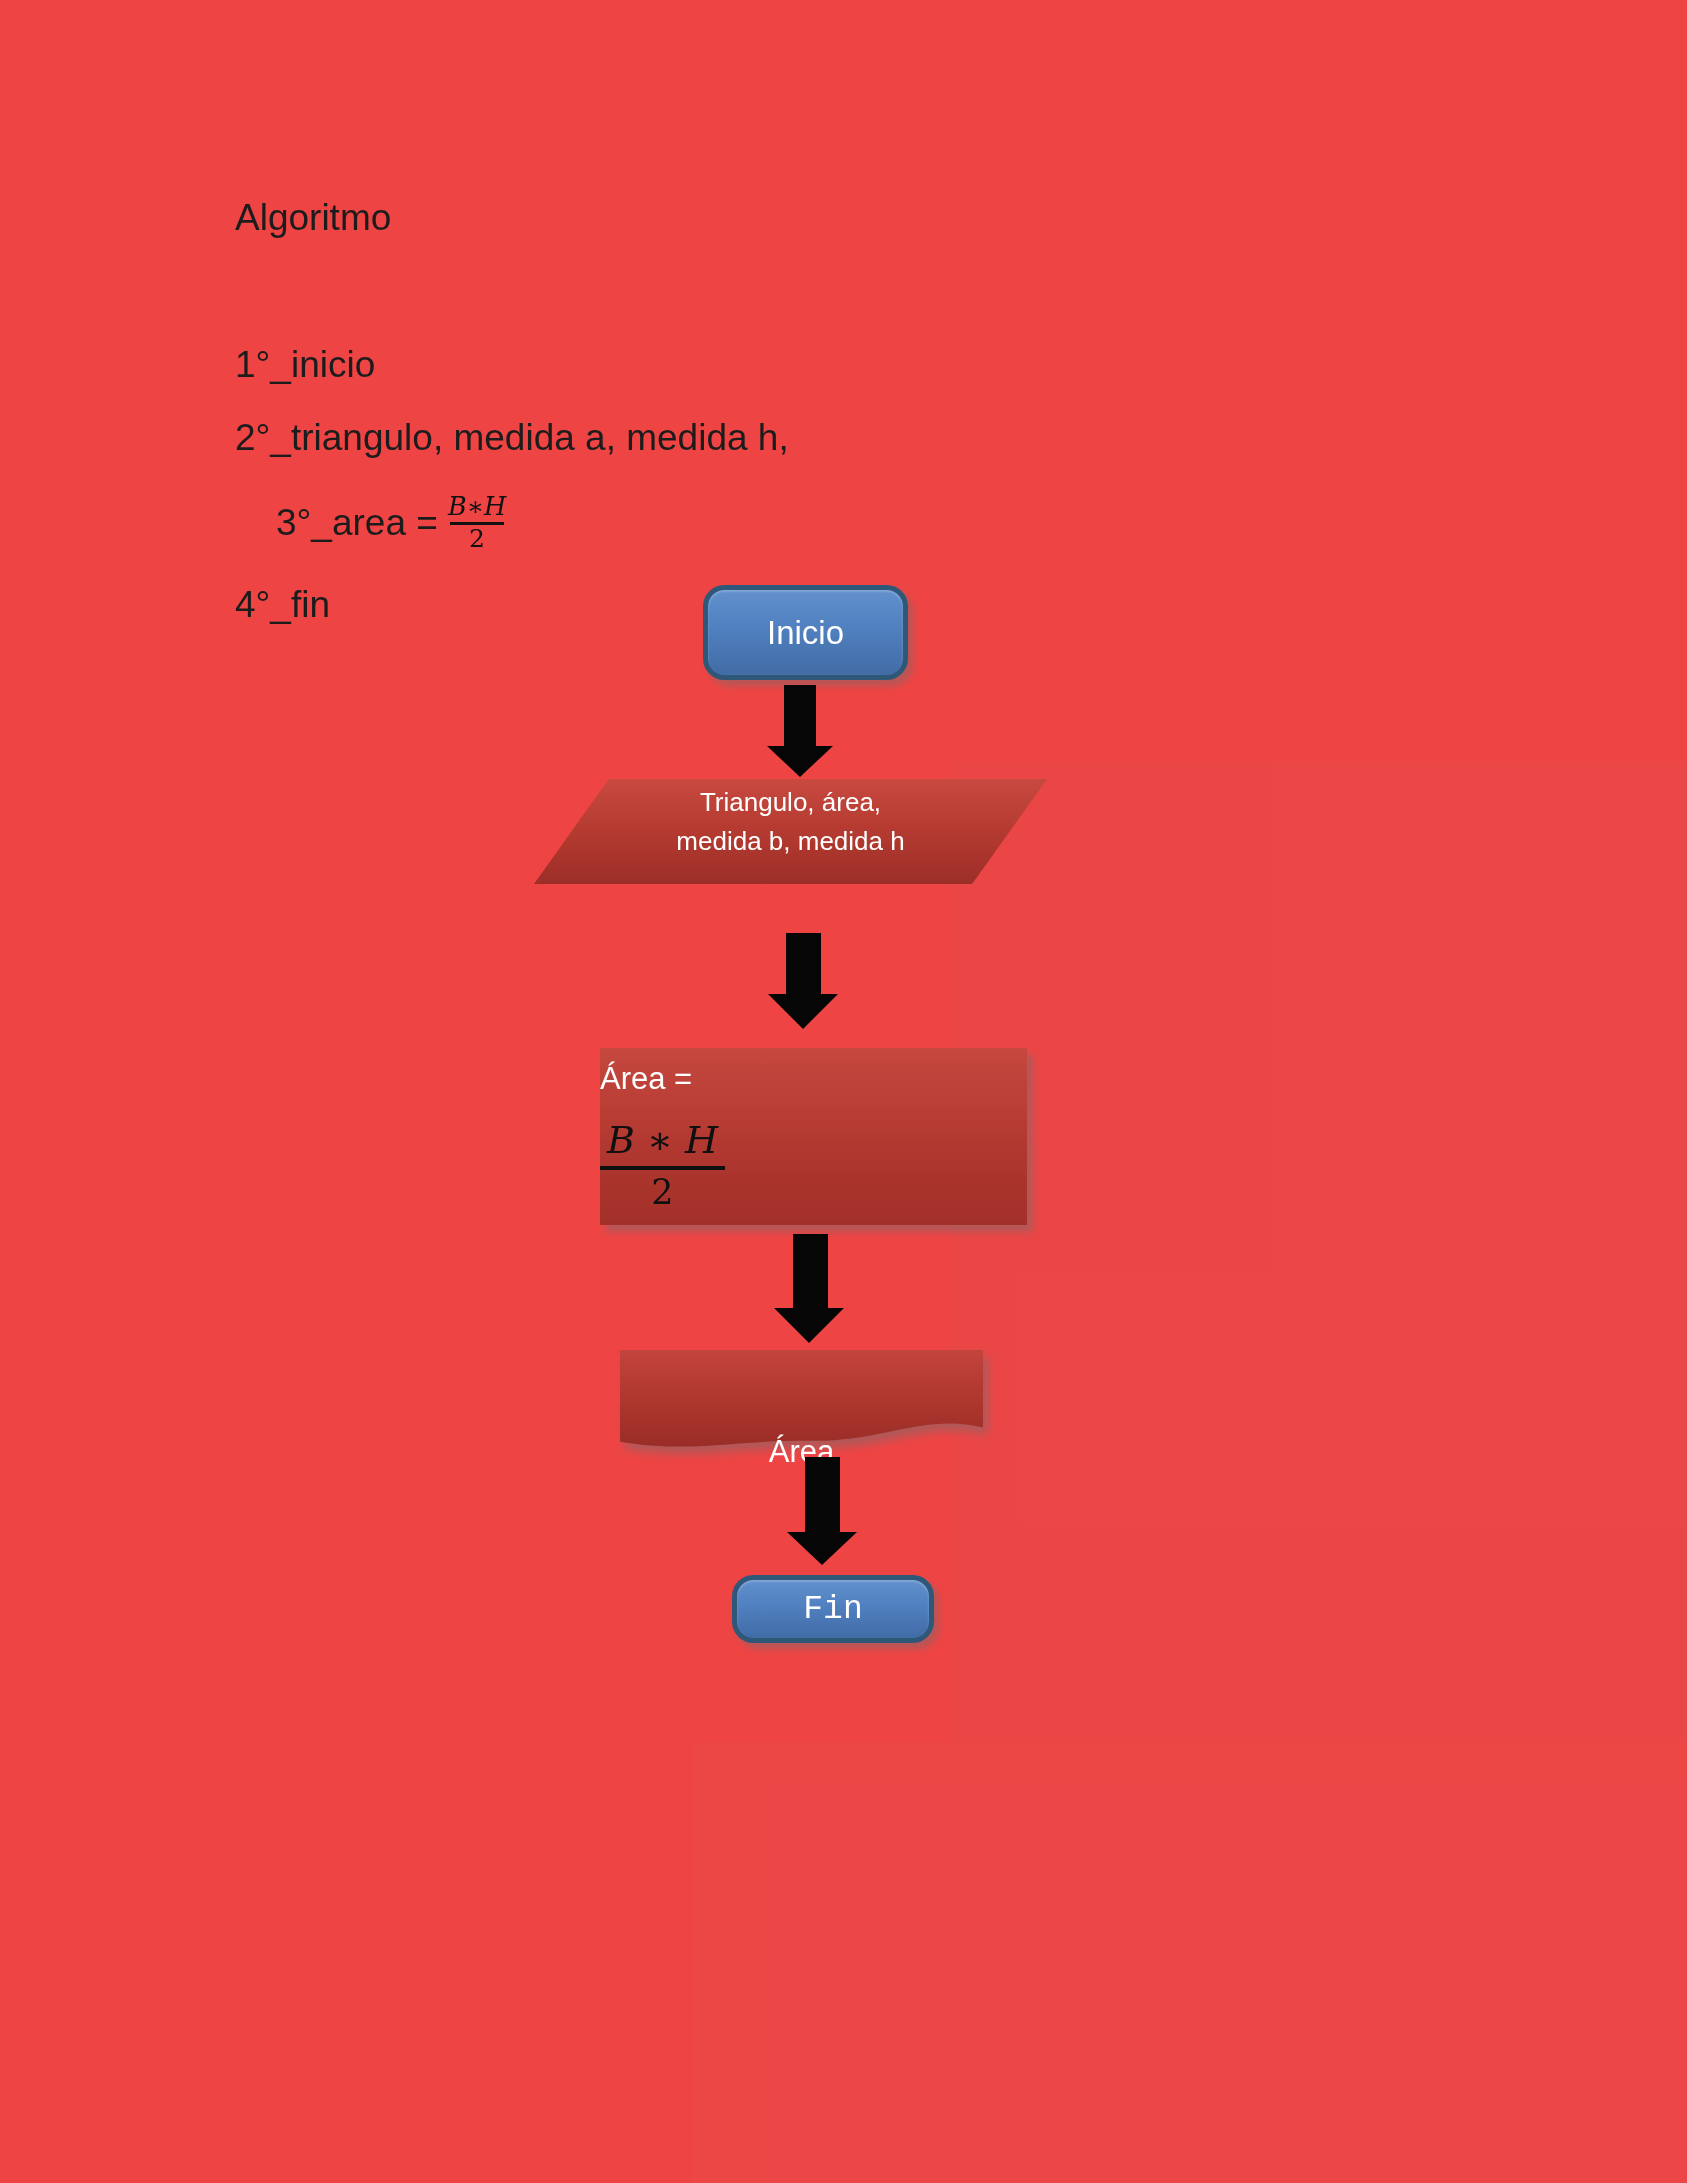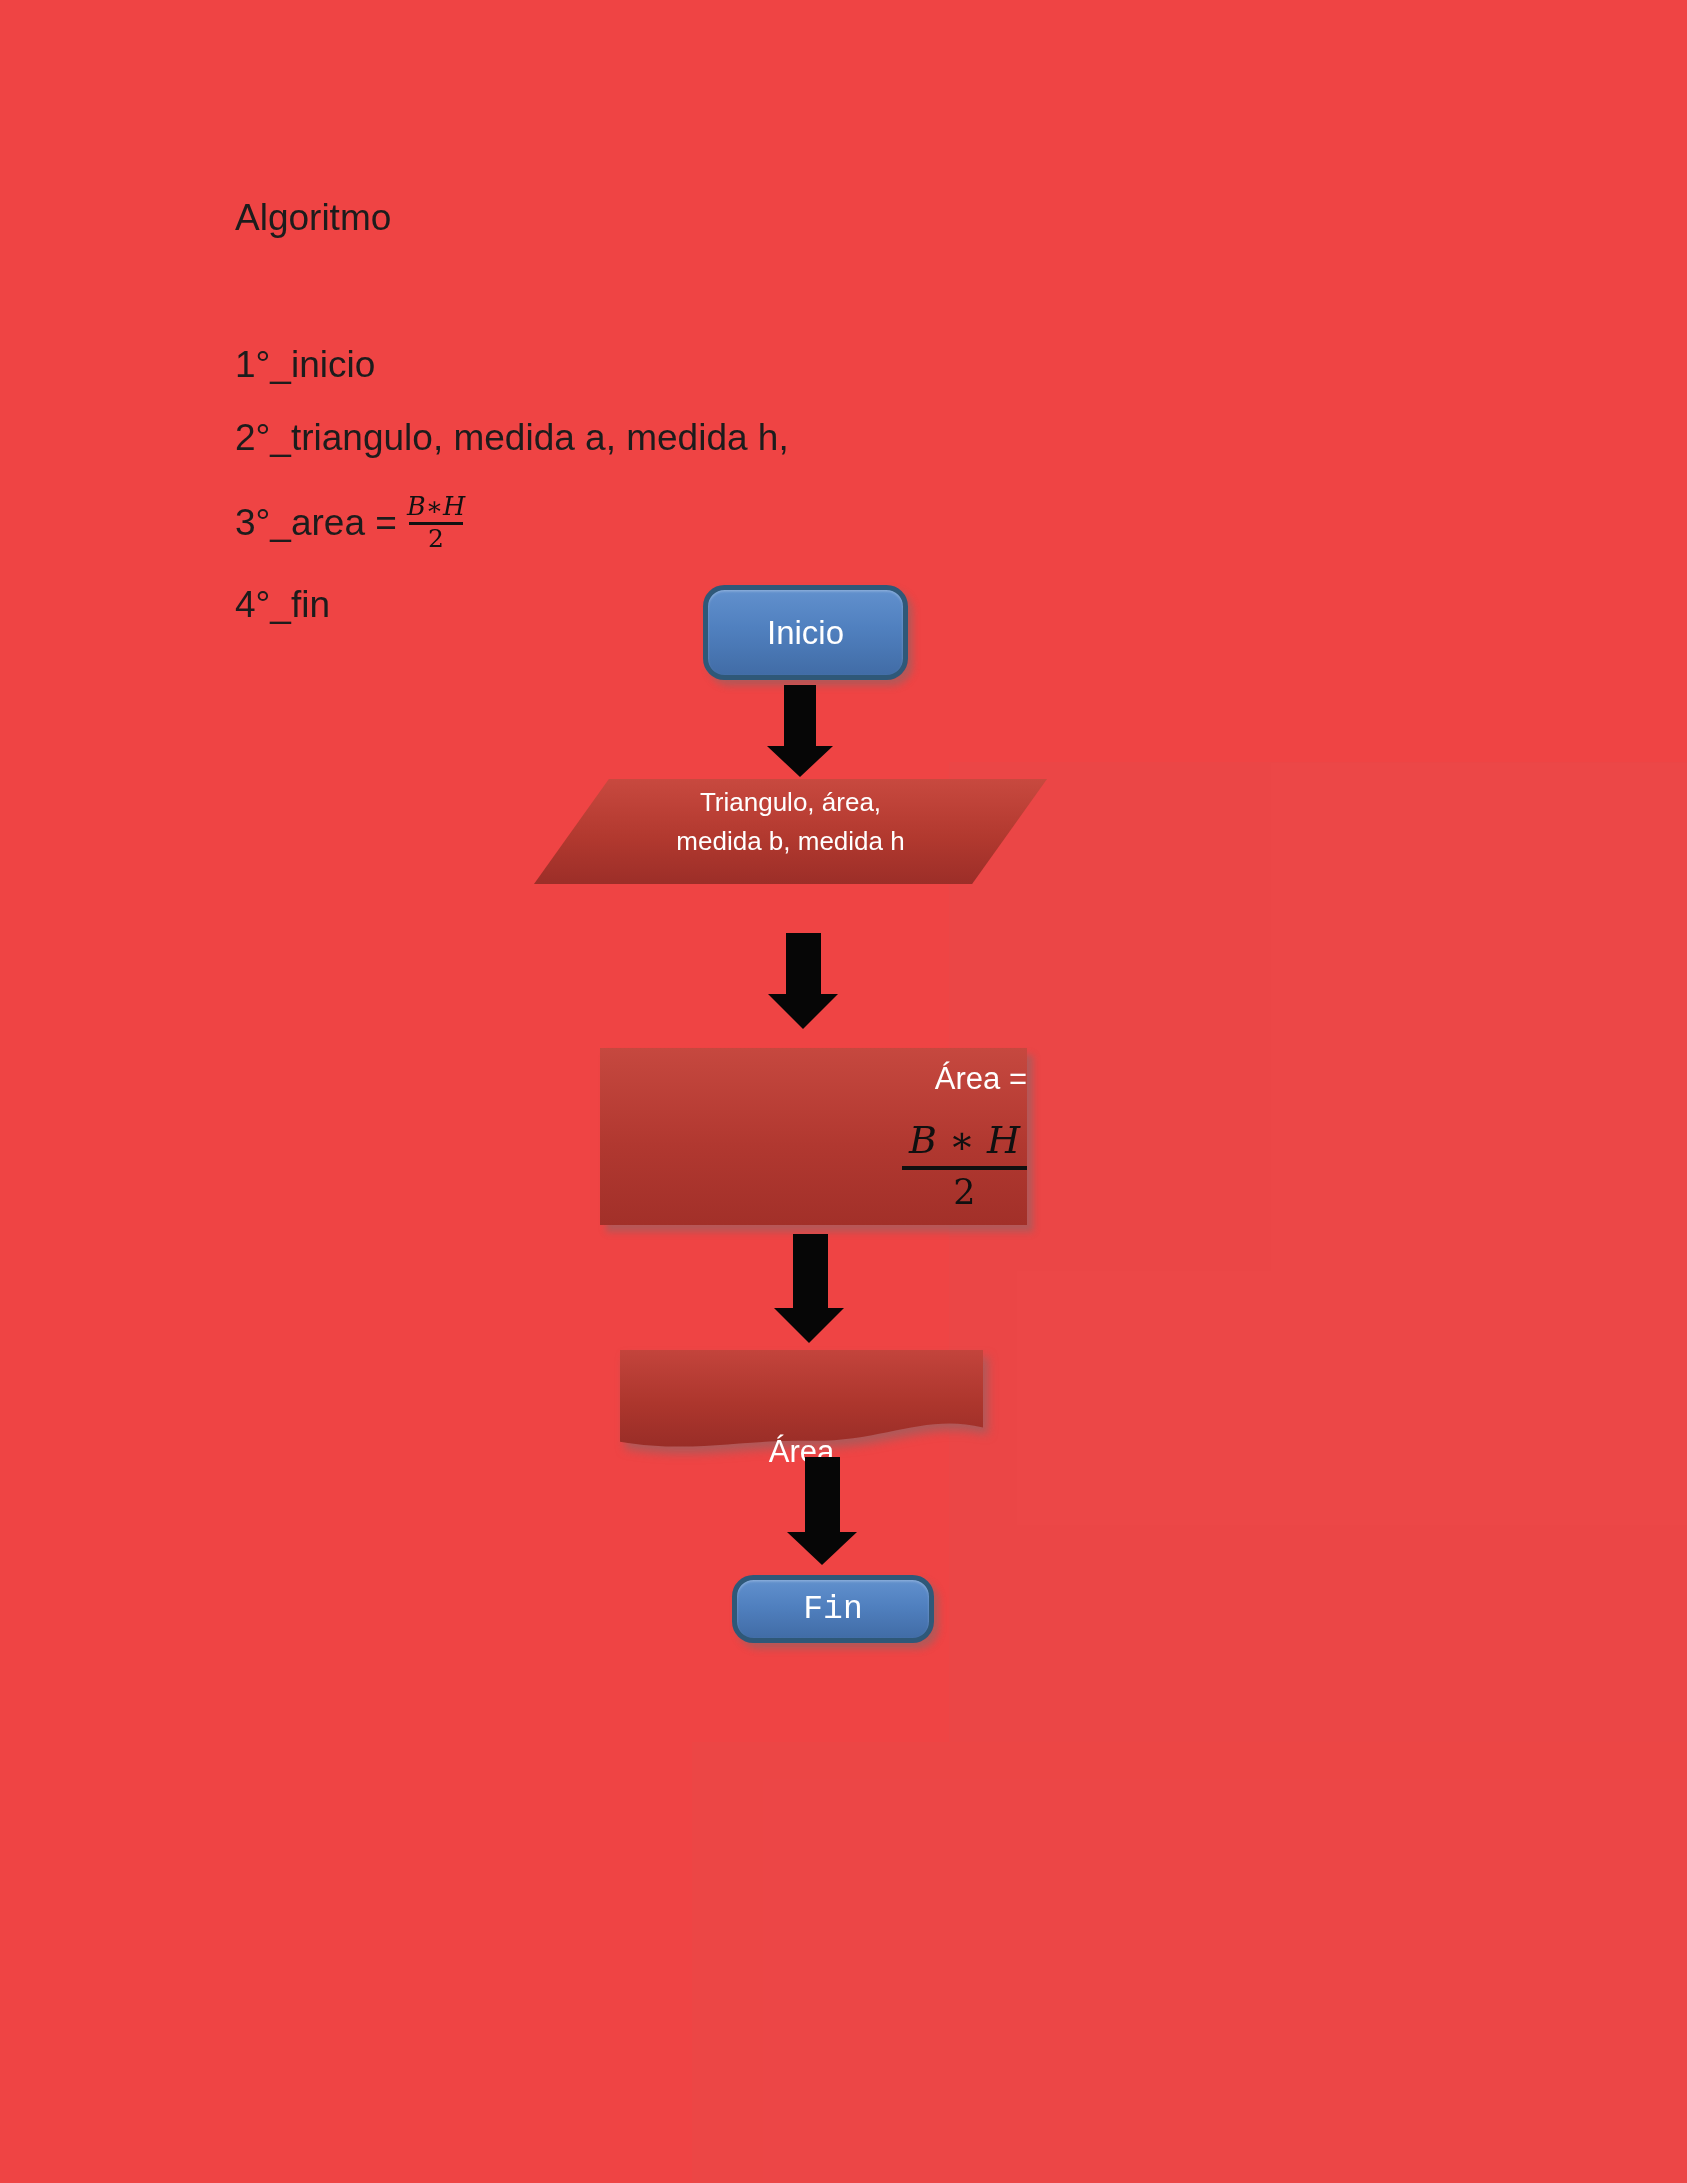--- a/index.html
+++ b/index.html
@@ -19,21 +19,21 @@
   
   .doc-line{
     position:absolute;left:235px;
     font-size:37px;line-height:1.2;color:#1c1c1c;
     white-space:nowrap;
   }
   #line-title{top:196px;}
   #line-subtitle{top:267px;}
   #line-step1{top:343px;}
   #line-step2{top:416px;}
-  #line-step3{top:493px;display:flex;align-items:center;gap:10px;}
+  #line-step3{top:493px;display:flex;align-items:center;gap:10px;margin-left:41px;}
   #line-step4{top:583px;}
   .frac-sm{display:inline-flex;flex-direction:column;align-items:center;text-align:right;}
   .frac-sm .num{font-family:"DejaVu Serif","Liberation Serif",serif;font-style:italic;font-size:25.5px;line-height:1.05;color:#111;}
   .frac-sm .bar{width:54px;height:2.5px;background:#111;margin:2.5px 0 1.6px 0;}
   .frac-sm .den{font-family:"DejaVu Serif","Liberation Serif",serif;font-size:25px;line-height:1.05;color:#111;}
 
   
   .terminator{
     position:absolute;box-sizing:border-box;
     border:5.8px solid #2f5878;border-radius:21.4px;
@@ -52,21 +52,21 @@
     filter:drop-shadow(5.8px 6.6px 5px rgba(110,110,110,.5));
     display:flex;flex-direction:column;align-items:center;justify-content:center;
     color:#ffffff;font-size:26px;line-height:1.5;text-align:center;
   }
   #node-input .lines{transform:translateY(-10px);}
 
   #node-process{
     position:absolute;left:600px;top:1048px;width:427px;height:177px;
     background:linear-gradient(180deg,#c6483f 0%,#b13830 55%,#a23029 100%);
     box-shadow:5.8px 6.6px 6.6px rgba(110,110,110,.45);
-    display:flex;flex-direction:column;align-items:flex-end;
+    display:flex;flex-direction:column;align-items:flex-start;
     padding-top:11.5px;box-sizing:border-box;
   }
   #node-process .proc-label{color:#ffffff;font-size:31px;line-height:1.2;margin-bottom:23px;}
   .frac-lg{display:flex;flex-direction:column;align-items:center;}
   .frac-lg .num{font-family:"DejaVu Serif","Liberation Serif",serif;font-style:italic;font-size:38px;line-height:1.1;color:#101010;}
   .frac-lg .bar{width:125px;height:3.3px;background:#101010;margin:5px 0 3.3px 0;}
   .frac-lg .den{font-family:"DejaVu Serif","Liberation Serif",serif;font-size:35px;line-height:1.1;color:#101010;}
 
   #node-output-svg{position:absolute;left:620px;top:1350px;filter:drop-shadow(5px 7.4px 5px rgba(110,110,110,.5));}
   #node-output-label{

